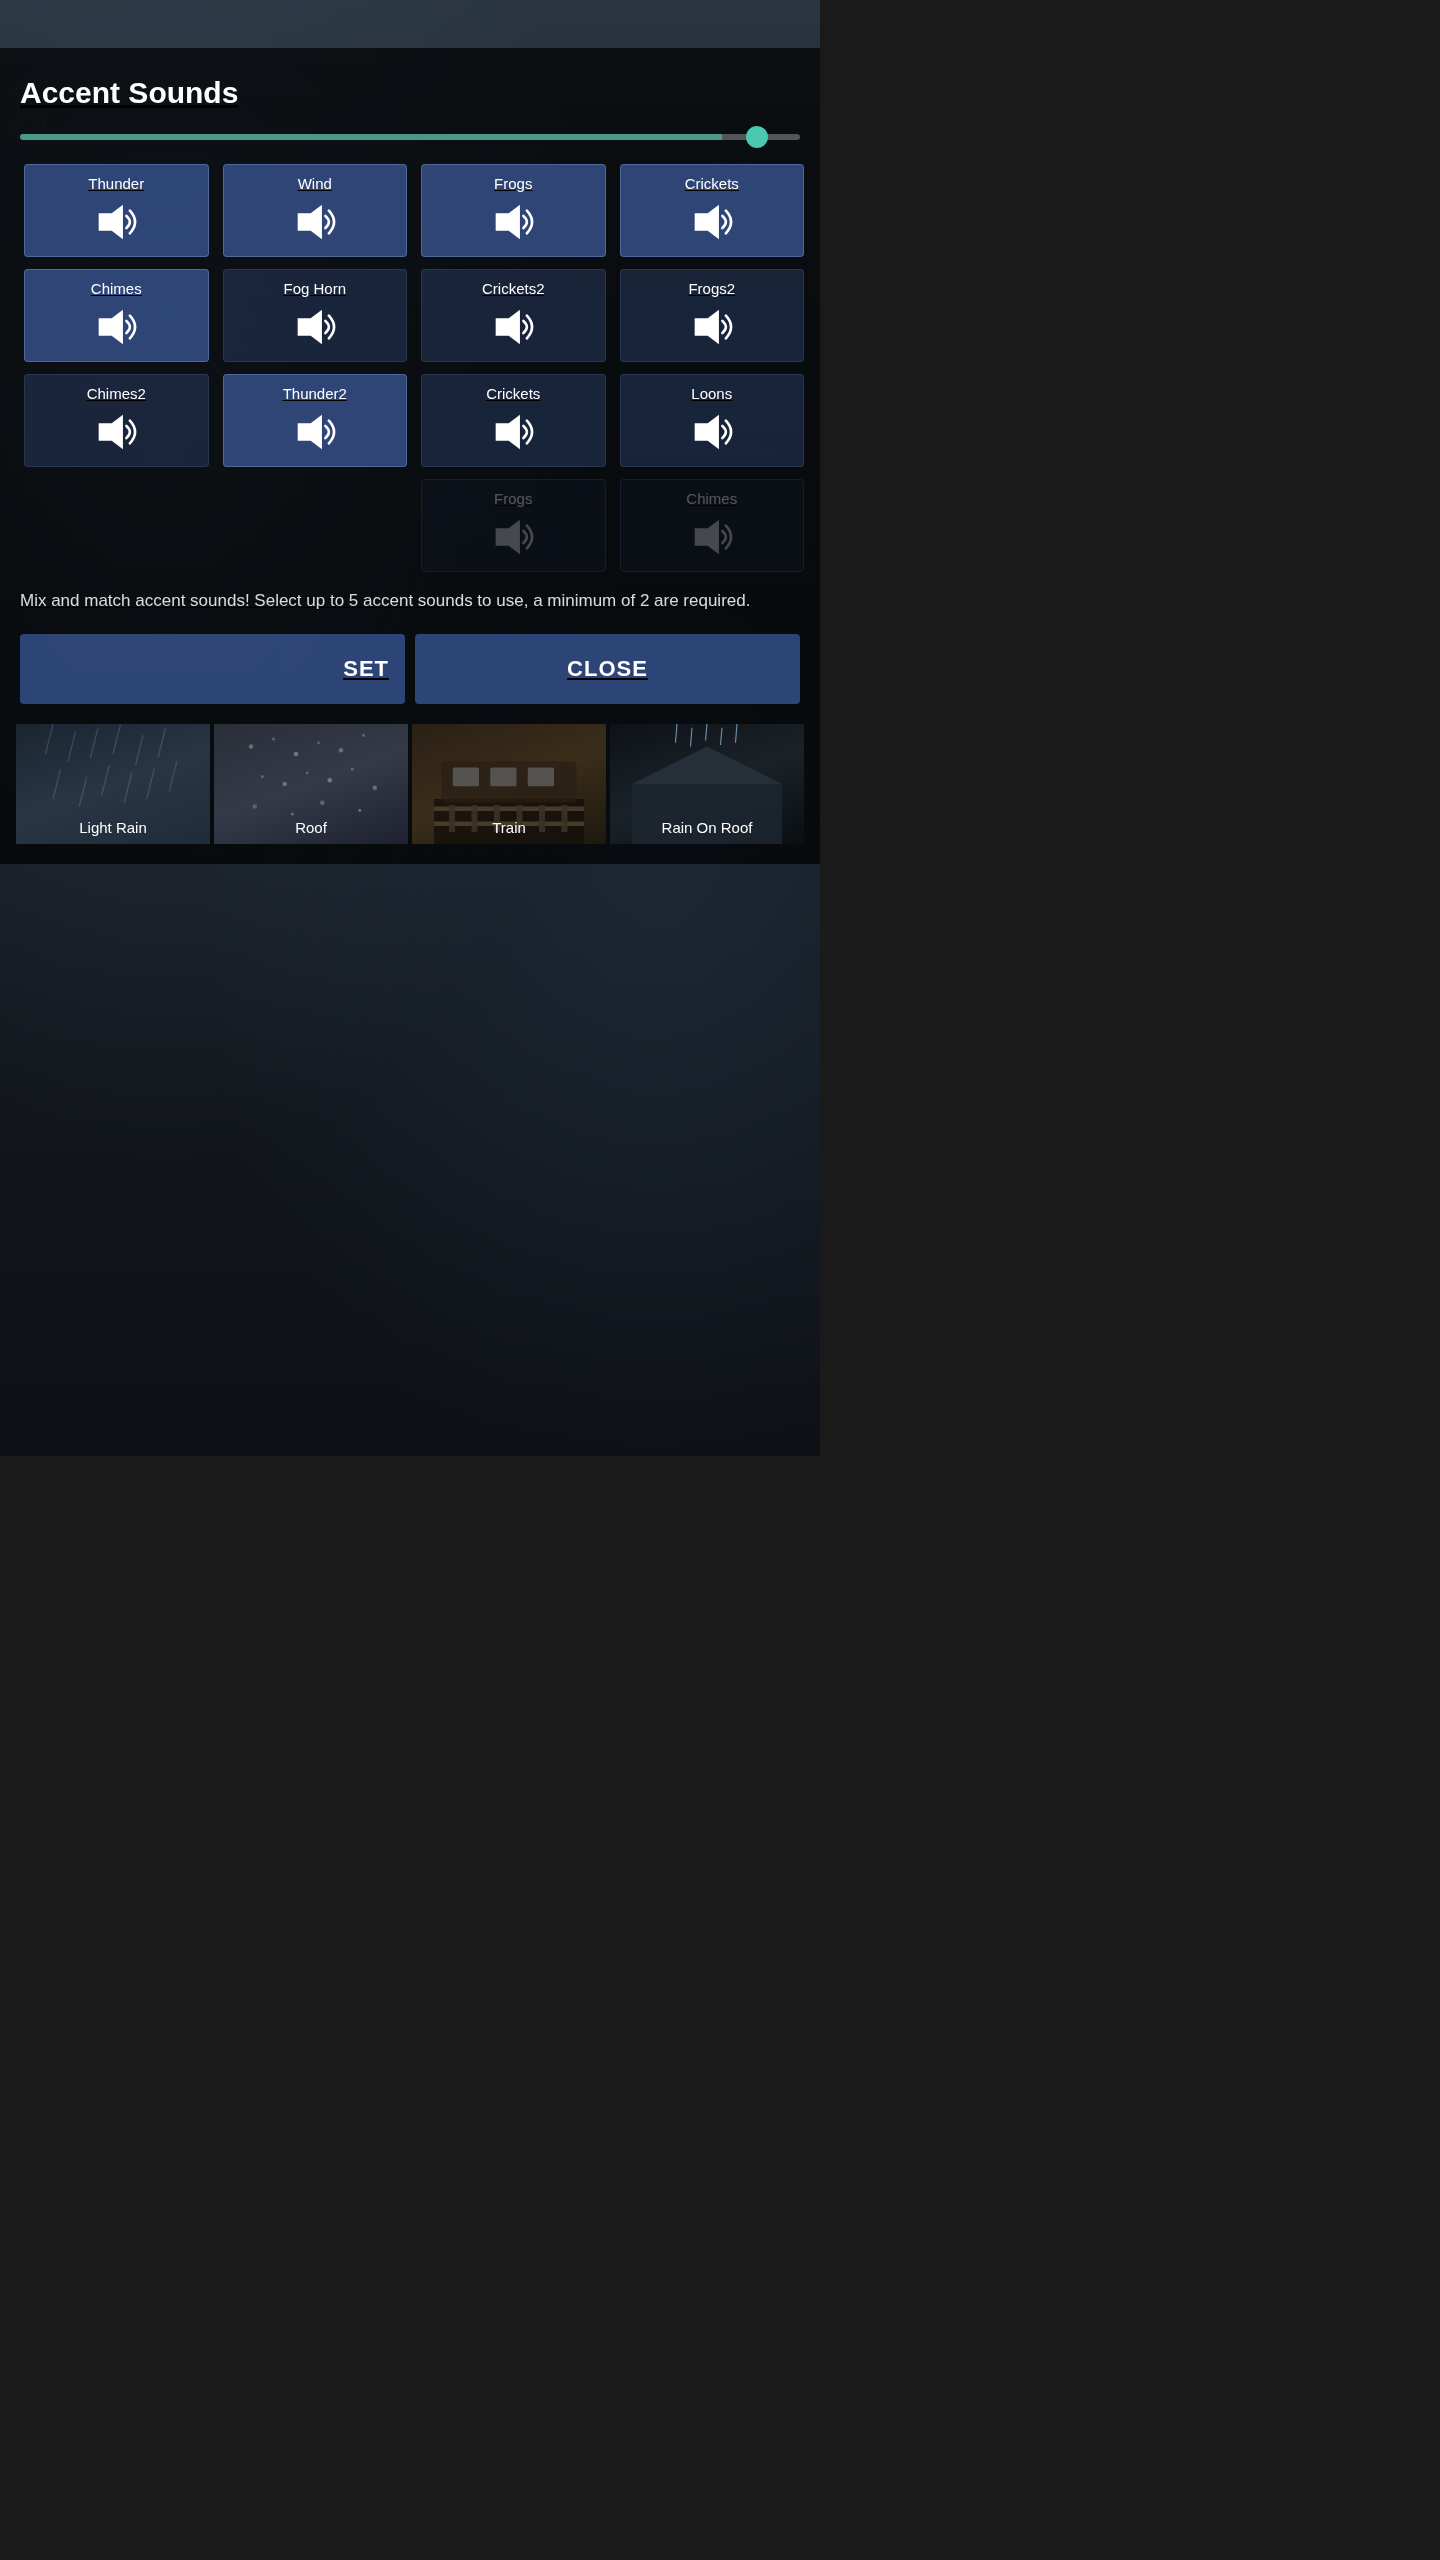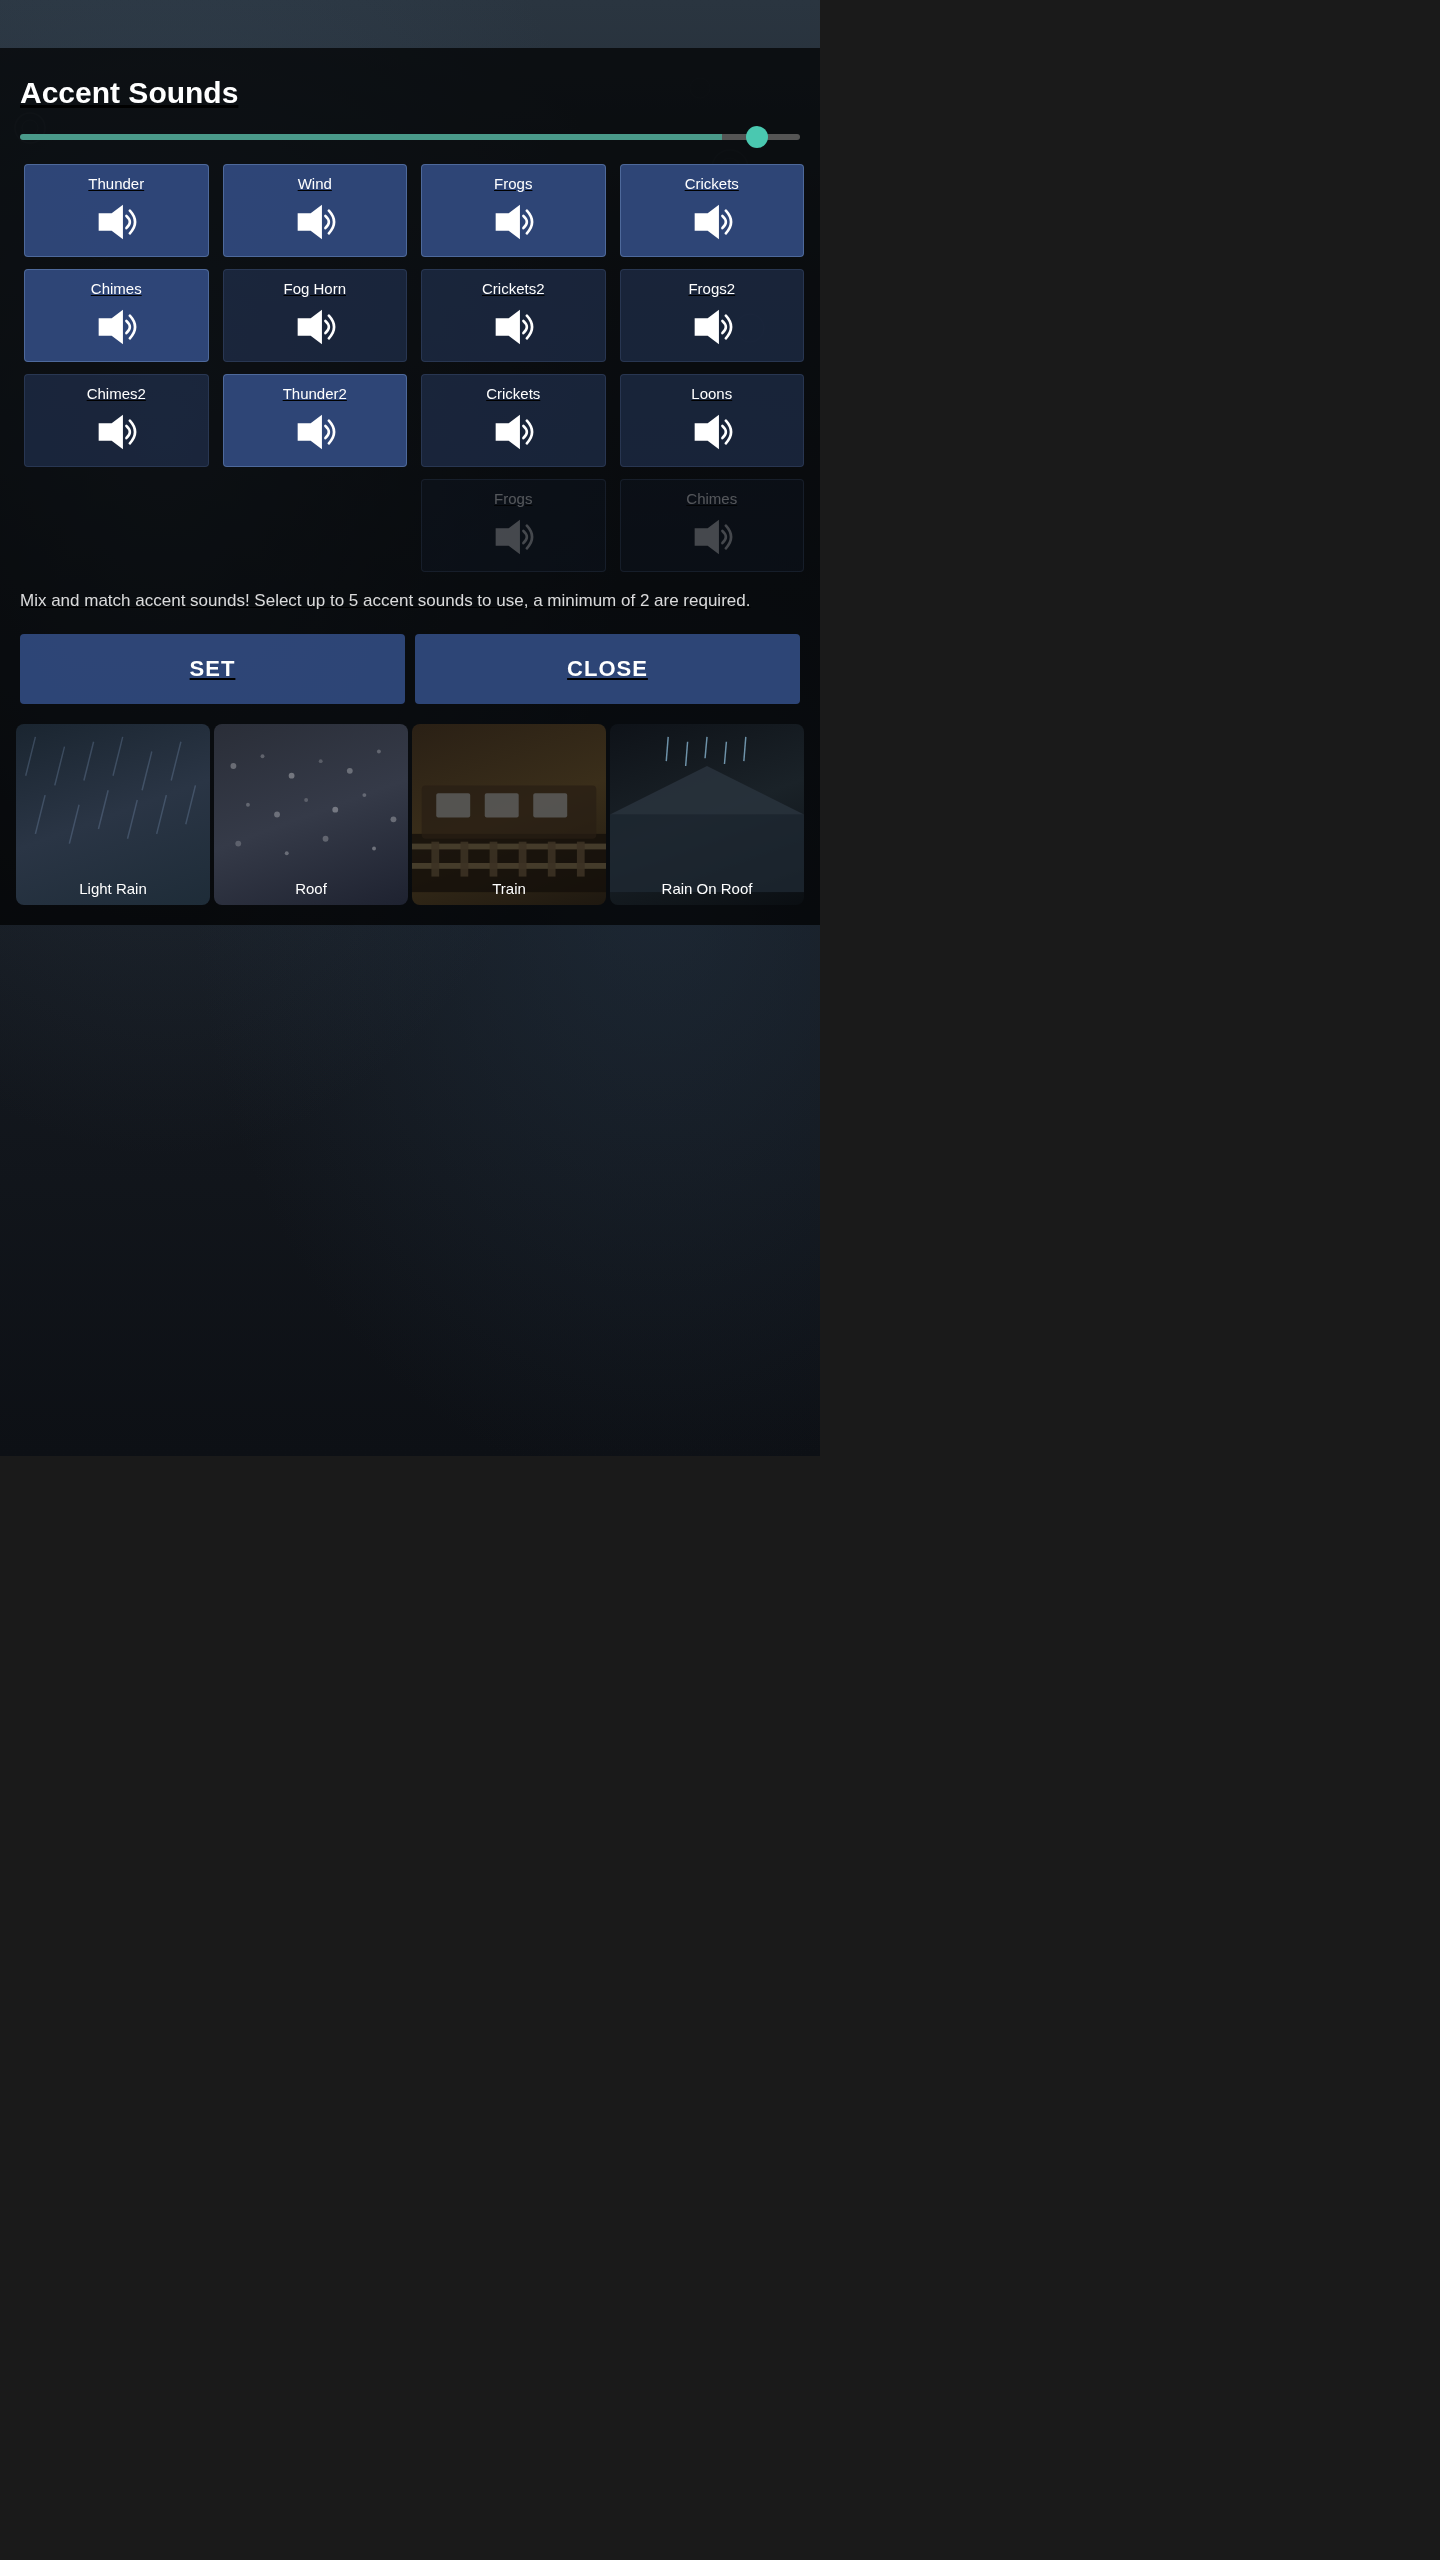--- a/index.html
+++ b/index.html
@@ -172,20 +172,21 @@
       flex: 1;
       background: rgba(50, 75, 130, 0.9);
       color: white;
       font-size: 22px;
       font-weight: bold;
       border: none;
       border-radius: 4px;
       padding: 22px 16px;
       cursor: pointer;
       letter-spacing: 1px;
+      text-align: right;
     }
 
     .btn-close {
       flex: 1;
       background: rgba(50, 75, 130, 0.9);
       color: white;
       font-size: 22px;
       font-weight: bold;
       border: none;
       border-radius: 4px;
@@ -197,23 +198,23 @@
     
     .bottom-row {
       display: grid;
       grid-template-columns: repeat(4, 1fr);
       gap: 4px;
       margin-top: 4px;
     }
 
     .thumb-item {
       position: relative;
-      height: 181px;
+      height: 120px;
       overflow: hidden;
-      border-radius: 8px;
+      border-radius: 0;
     }
 
     .thumb-bg {
       width: 100%;
       height: 100%;
       background: #333;
     }
 
     .thumb-bg.light-rain { background: linear-gradient(160deg, #1a2530, #2a3545, #1e2c38); }
     .thumb-bg.snow { background: linear-gradient(160deg, #2a2e38, #353a48, #1e2230); }

